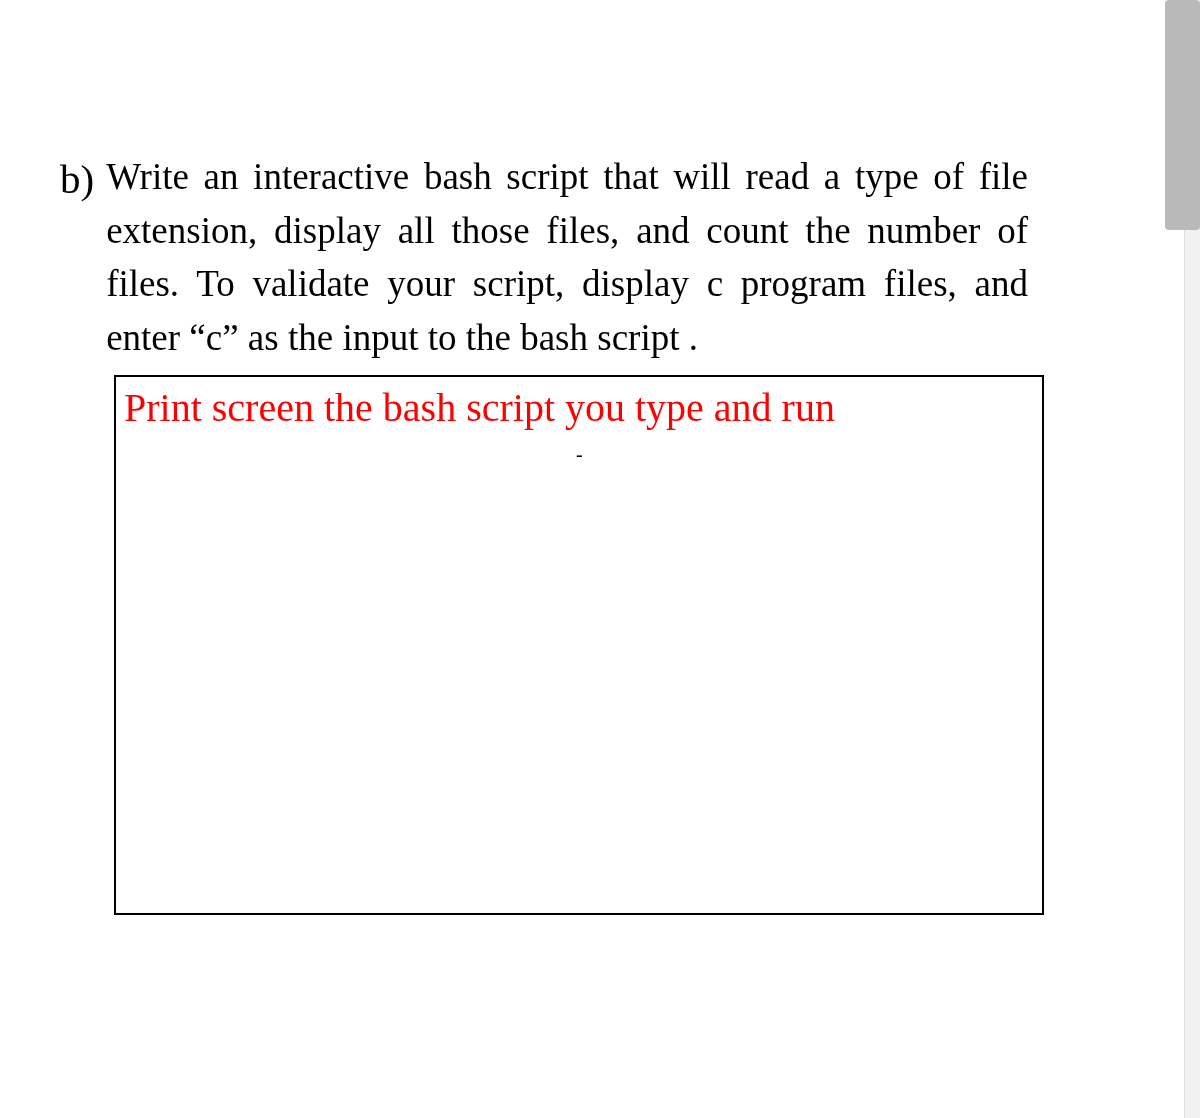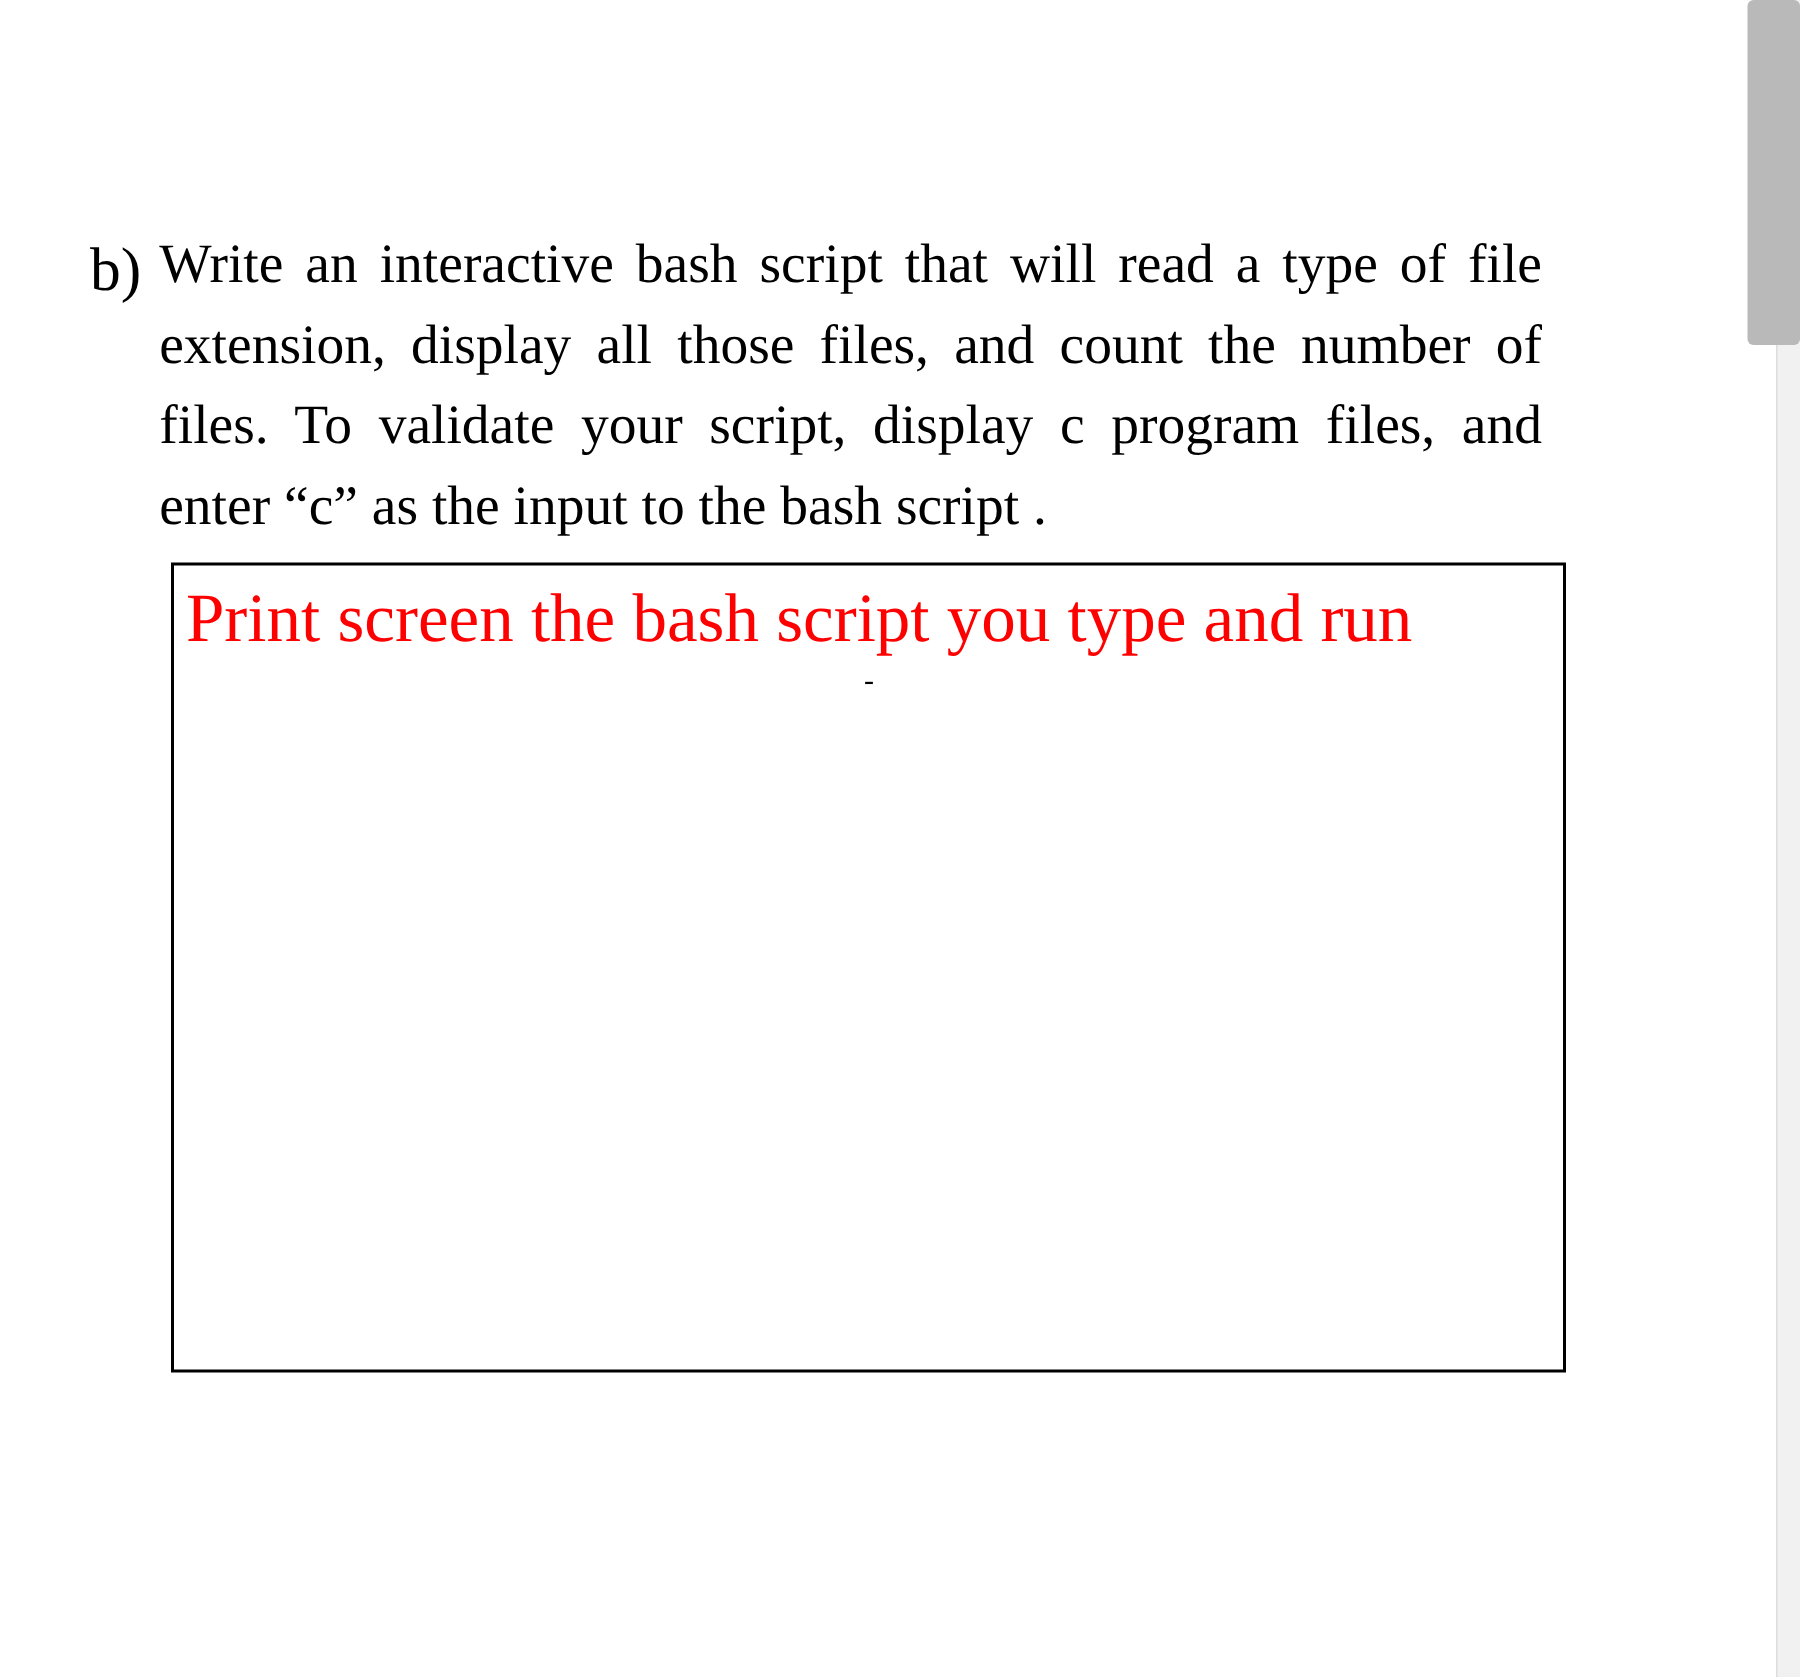--- a/index.html
+++ b/index.html
@@ -40,21 +40,21 @@
     }
     .instruction-box {
       margin-left: 54px;
       margin-top: 10px;
       border: 2px solid #000000;
       width: 930px;
       height: 540px;
       padding: 4px 8px;
     }
     .instruction-text {
-      font-size: 46px;
+      font-size: 40px;
       color: #ff0000;
       line-height: 1.35;
     }
     .small-dash {
       position: absolute;
       top: 443px;
       left: 576px;
       font-size: 20px;
       color: #000000;
     }

